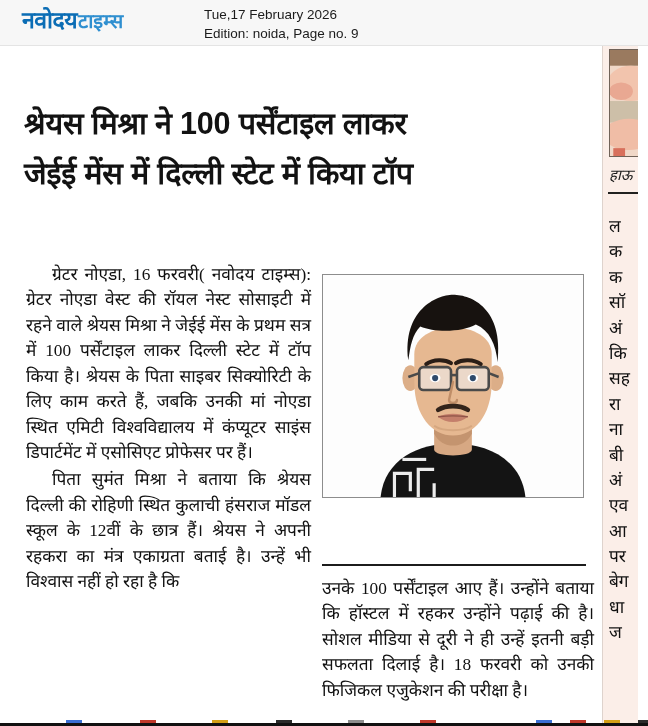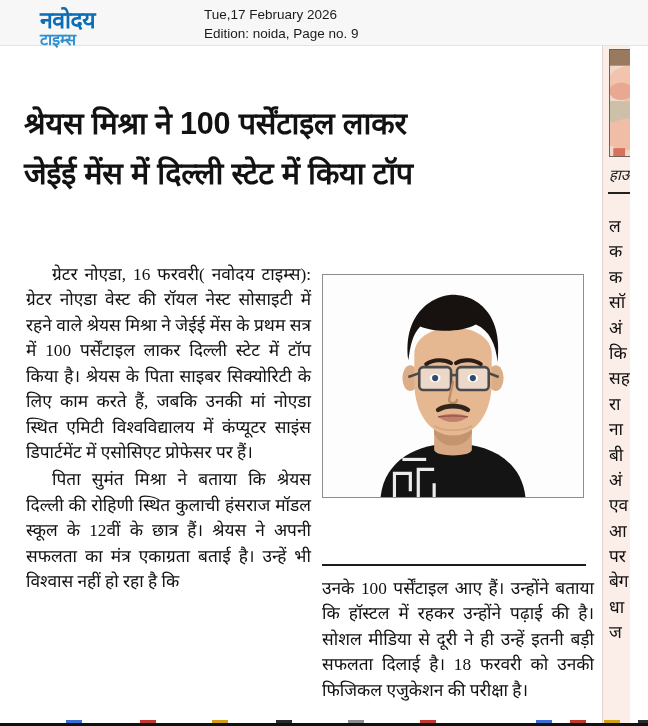--- a/index.html
+++ b/index.html
@@ -20,36 +20,35 @@
     width: 648px; height: 46px;
     background: #f7f7f7;
     border-bottom: 1px solid #e4e4e4;
     z-index: 30;
   }
   .masthead-logo {
     position: absolute; left: 22px; top: 9px;
     height: 27px;
     display: flex; align-items: baseline;
     white-space: nowrap;
-    flex-direction: column;
   }
   .logo-main {
     font-family: "Liberation Sans", "DejaVu Sans", sans-serif;
     font-weight: bold;
     font-size: 23px;
     color: #0b6db5;
     letter-spacing: -0.5px;
     line-height: 1;
   }
   .logo-sub {
     font-family: "Liberation Sans", "DejaVu Sans", sans-serif;
     font-weight: bold;
-    font-size: 16px;
+    font-size: 20px;
     color: #2f8fd0;
-    margin-left: 18px;
+    margin-left: 1px;
     line-height: 1;
   }
   .edition-block {
     position: absolute; left: 160px; top: 5px;
     font-family: "Liberation Sans", "DejaVu Sans", sans-serif;
     font-size: 13.5px;
     color: #1b1b1b;
     line-height: 1.42;
   }
   .edition-block div { white-space: nowrap; margin-left: 44px; }
@@ -142,21 +141,21 @@
     font-size: 17.3px;
     line-height: 1.47;
     color: #101010;
     text-align: justify;
   }
   .col-right p { margin: 0; }
 
   
   .sidebar-col {
     position: absolute; left: 602px; top: 0;
-    width: 28px; height: 680px;
+    width: 36px; height: 680px;
     background: #fbeee8;
     border-left: 1px solid #ded3cd;
     overflow: hidden;
   }
   .sidebar-photo {
     position: absolute; left: 6px; top: 3px;
     width: 40px; height: 108px;
     border: 1px solid #6f6258;
     overflow: hidden;
   }
@@ -224,21 +223,21 @@
 
   <div class="article">
 
     <div class="headline">
       <span class="hl-line">श्रेयस मिश्रा ने 100 पर्सेंटाइल लाकर</span>
       <span class="hl-line">जेईई मेंस में दिल्ली स्टेट में किया टॉप</span>
     </div>
 
     <div class="col-left">
       <p>ग्रेटर नोएडा, 16 फरवरी( नवोदय टाइम्स): ग्रेटर नोएडा वेस्ट की रॉयल नेस्ट सोसाइटी में रहने वाले श्रेयस मिश्रा ने जेईई मेंस के प्रथम सत्र में 100 पर्सेंटाइल लाकर दिल्ली स्टेट में टॉप किया है। श्रेयस के पिता साइबर सिक्योरिटी के लिए काम करते हैं, जबकि उनकी मां नोएडा स्थित एमिटी विश्वविद्यालय में कंप्यूटर साइंस डिपार्टमेंट में एसोसिएट प्रोफेसर पर हैं।</p>
-      <p>पिता सुमंत मिश्रा ने बताया कि श्रेयस दिल्ली की रोहिणी स्थित कुलाची हंसराज मॉडल स्कूल के 12वीं के छात्र हैं। श्रेयस ने अपनी सफलता का मंत्र एकाग्रता बताई है। उन्हें भी विश्वास नहीं हो रहा है कि</p>
+      <p>पिता सुमंत मिश्रा ने बताया कि श्रेयस दिल्ली की रोहिणी स्थित कुलाची हंसराज मॉडल स्कूल के 12वीं के छात्र हैं। श्रेयस ने अपनी रहकरा का मंत्र एकाग्रता बताई है। उन्हें भी विश्वास नहीं हो रहा है कि</p>
     </div>
 
     <div class="photo-wrap">
       <svg viewBox="0 0 262 224" preserveAspectRatio="xMidYMid slice">
         <rect x="0" y="0" width="262" height="224" fill="#fdfdfd"></rect>
 
         <path d="M58 224 C62 186 96 170 131 170 C166 170 200 186 204 224 Z" fill="#141414"></path>
 
         <g stroke="#ffffff" stroke-width="3.2" fill="none" opacity="0.92">
           <path d="M72 224 L72 200 L88 200 L88 218"></path>

